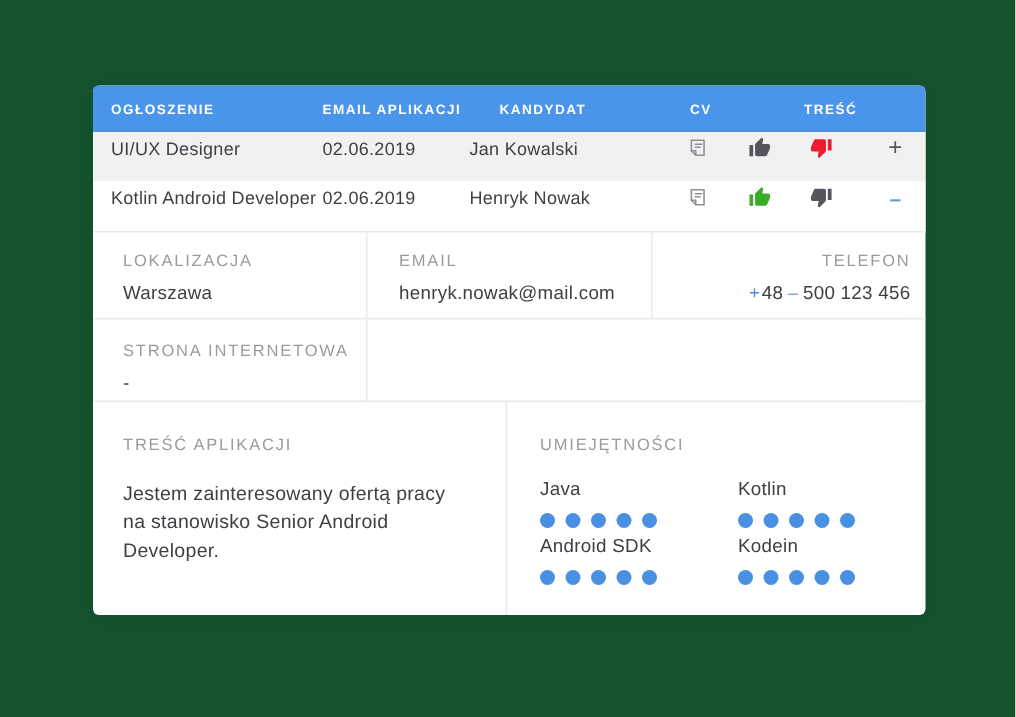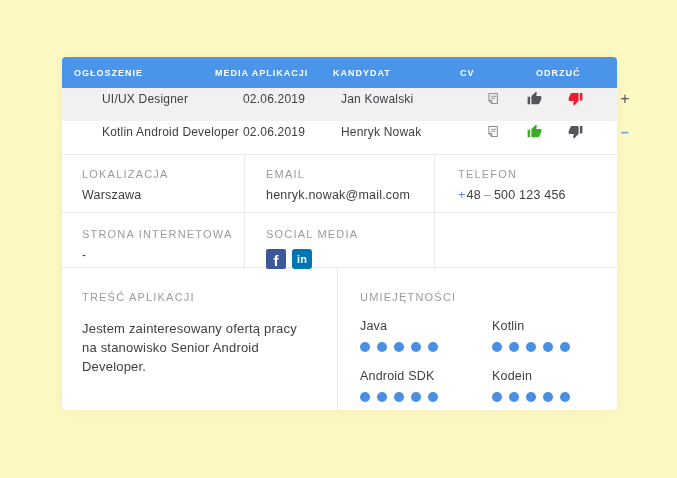--- a/index.html
+++ b/index.html
@@ -1,33 +1,33 @@
 <!DOCTYPE html>
 <html style="--primary: #4a94ea; --accent-green: #3cab27; --accent-red: #ec1c2e; --dot-blue: #4a90e2; --minus-blue: #5b9fe3; --facebook-blue: #3b5998; --linkedin-blue: #0077b5; --row-alt-bg: #f1f1f2; --border: #e9e9e9; --label-gray: #9b9b9b; --text-dark: #3f4045; --icon-gray: #8d8f94;"><head>
 <meta charset="utf-8">
 <style>
   * { margin:0; padding:0; box-sizing:border-box; }
   html,body { background:#fff; }
   body { font-family:"Liberation Sans", sans-serif; }
-  .stage { position:relative; width:677px; height:478px; background:#fef9c3; overflow:hidden; }
+  .stage { position:relative; width:677px; height:478px; background:#14532d; overflow:hidden; }
 
   .card { position:absolute; left:62px; top:57px; width:555px; height:353px;
           background:#fff; border-radius:4px; box-shadow:0 1px 14px rgba(30,40,60,.06); }
 
   
   .thead { position:relative; height:31px; background:var(--primary); border-radius:4px 4px 0 0; }
   .hcell { position:absolute; top:0; bottom:0; display:flex; align-items:center;
            color:#fff; font-size:9px; font-weight:700; letter-spacing:1px; white-space:nowrap; }
 
   
   .trow { position:relative; height:33px; background:#fff; }
   .trow.alt { background:var(--row-alt-bg); }
   .trow.open { height:34px; border-bottom:1px solid var(--border); }
   .cell { position:absolute; top:0; bottom:12px; display:flex; align-items:center;
-          font-size:12px; color:var(--text-dark); letter-spacing:.2px; white-space:nowrap;margin-left:28px; }
+          font-size:12px; color:var(--text-dark); letter-spacing:.2px; white-space:nowrap; }
   .c-ann  { left:12px; }  .c-date { left:153px; } .c-cand { left:251px; }
   .c-cv   { left:389px; width:28px; justify-content:center; cursor:pointer; }
   .c-acc  { left:430px; width:28px; justify-content:center; cursor:pointer; }
   .c-rej  { left:471px; width:28px; justify-content:center; cursor:pointer; }
   .c-tog  { left:521px; width:28px; justify-content:center; cursor:pointer; }
   .h-ann  { left:12px; } .h-date { left:153px; } .h-cand { left:251px;margin-left:20px; }
   .h-cv   { left:398px; } .h-acc { left:428px; } .h-rej { left:474px; }
 
   .thumb { width:15px; height:15px; fill:#54565b; }
   .thumb.down { transform:rotate(180deg); }
@@ -35,59 +35,59 @@
   .active-down .thumb { fill:var(--accent-red); }
   .cv-svg { width:14px; height:15px; stroke:var(--icon-gray); fill:none; stroke-width:1.8; stroke-linejoin:round; stroke-linecap:round; }
   .toggle { font-size:16px; color:#55565a; font-weight:400; line-height:1; }
   .toggle.expanded { color:var(--minus-blue); font-weight:700; font-size:14px; }
 
   
   .drow { display:grid; grid-template-columns:183px 190px 1fr; }
   .drow1 { height:58px; border-bottom:1px solid var(--border); }
   .drow2 { height:55px; border-bottom:1px solid var(--border); }
   .dcell { border-right:1px solid var(--border); padding:13px 10px 0 20px; }
-  .dcell:last-child { border-right:none; }
+  .dcell:last-child { border-right:none;text-align:right; }
   .dcell.c2 { padding-left:21px; } .dcell.c3 { padding-left:23px; }
   .drow2 .dcell { padding-top:15px; }
 
   .dlabel { font-size:11px; color:var(--label-gray); letter-spacing:1.2px; font-weight:400; }
   .dvalue { margin-top:8px; font-size:12.5px; color:var(--text-dark); letter-spacing:.2px; }
   .phone-plus { color:var(--dot-blue); margin-right:1px; }
   .phone-sep  { color:#6f9fd8; margin:0 3px; }
 
   .social-row { margin-top:9px; display:flex; gap:6px; }
   .si { width:20px; height:20px; display:flex; align-items:center; justify-content:center;
         color:#fff; font-weight:700; cursor:pointer; }
   .si.fb { background:var(--facebook-blue); border-radius:2px; font-size:15px; align-items:flex-end; line-height:1.05; }
   .si.li { background:var(--linkedin-blue); border-radius:3px; font-size:11px; }
 
   
   .bottom { display:grid; grid-template-columns:276px 1fr; height:142px; }
   .bleft  { border-right:1px solid var(--border); padding:23px 24px 0 20px; }
   .bright { padding:23px 10px 0 22px; }
   .app-text { margin-top:16px; font-size:13px; line-height:19px; color:var(--text-dark); letter-spacing:.2px; }
 
-  .skills { margin-top:16px; display:grid; grid-template-columns:132px auto; row-gap:17px; }
+  .skills { margin-top:16px; display:grid; grid-template-columns:132px auto; row-gap:5px; }
   .skill-name { font-size:12.5px; color:var(--text-dark); letter-spacing:.2px; }
   .dots { margin-top:9px; display:flex; gap:7px; }
   .dot { width:10px; height:10px; border-radius:50%; background:#dfe7f2; }
   .dot.on { background:var(--dot-blue); }
 </style>
 </head>
 <body>
 
 <div class="stage">
   <div class="card">
 
     <div class="thead">
       <div class="hcell h-ann">OGŁOSZENIE</div>
-      <div class="hcell h-date">MEDIA APLIKACJI</div>
+      <div class="hcell h-date">EMAIL APLIKACJI</div>
       <div class="hcell h-cand">KANDYDAT</div>
       <div class="hcell h-cv">CV</div>
-      <div class="hcell h-rej">ODRZUĆ</div>
+      <div class="hcell h-rej">TREŚĆ</div>
     </div>
 
     <div class="trow alt">
       <div class="cell c-ann">UI/UX Designer</div>
       <div class="cell c-date">02.06.2019</div>
       <div class="cell c-cand">Jan Kowalski</div>
       <div class="cell c-cv">
         <svg class="cv-svg" viewBox="0 0 24 24">
           <path d="M5 3.5h14.5v17H10l-5-5V3.5z"></path>
             <path d="M5 15.5h5v5"></path>
@@ -150,27 +150,20 @@
         <div class="dlabel">TELEFON</div>
         <div class="dvalue"><span class="phone-plus">+</span><span>48</span><span class="phone-sep">–</span><span>500 123 456</span></div>
       </div>
     </div>
 
     <div class="drow drow2">
       <div class="dcell">
         <div class="dlabel">STRONA INTERNETOWA</div>
         <div class="dvalue">-</div>
       </div>
-      <div class="dcell c2">
-        <div class="dlabel">SOCIAL MEDIA</div>
-        <div class="social-row">
-          <span class="si fb">f</span>
-          <span class="si li">in</span>
-        </div>
-      </div>
       <div class="dcell c3"></div>
     </div>
 
     <div class="bottom">
       <div class="bleft">
         <div class="dlabel">TREŚĆ APLIKACJI</div>
         <div class="app-text">Jestem zainteresowany ofertą pracy na stanowisko Senior Android Developer.</div>
       </div>
       <div class="bright">
         <div class="dlabel">UMIEJĘTNOŚCI</div>

